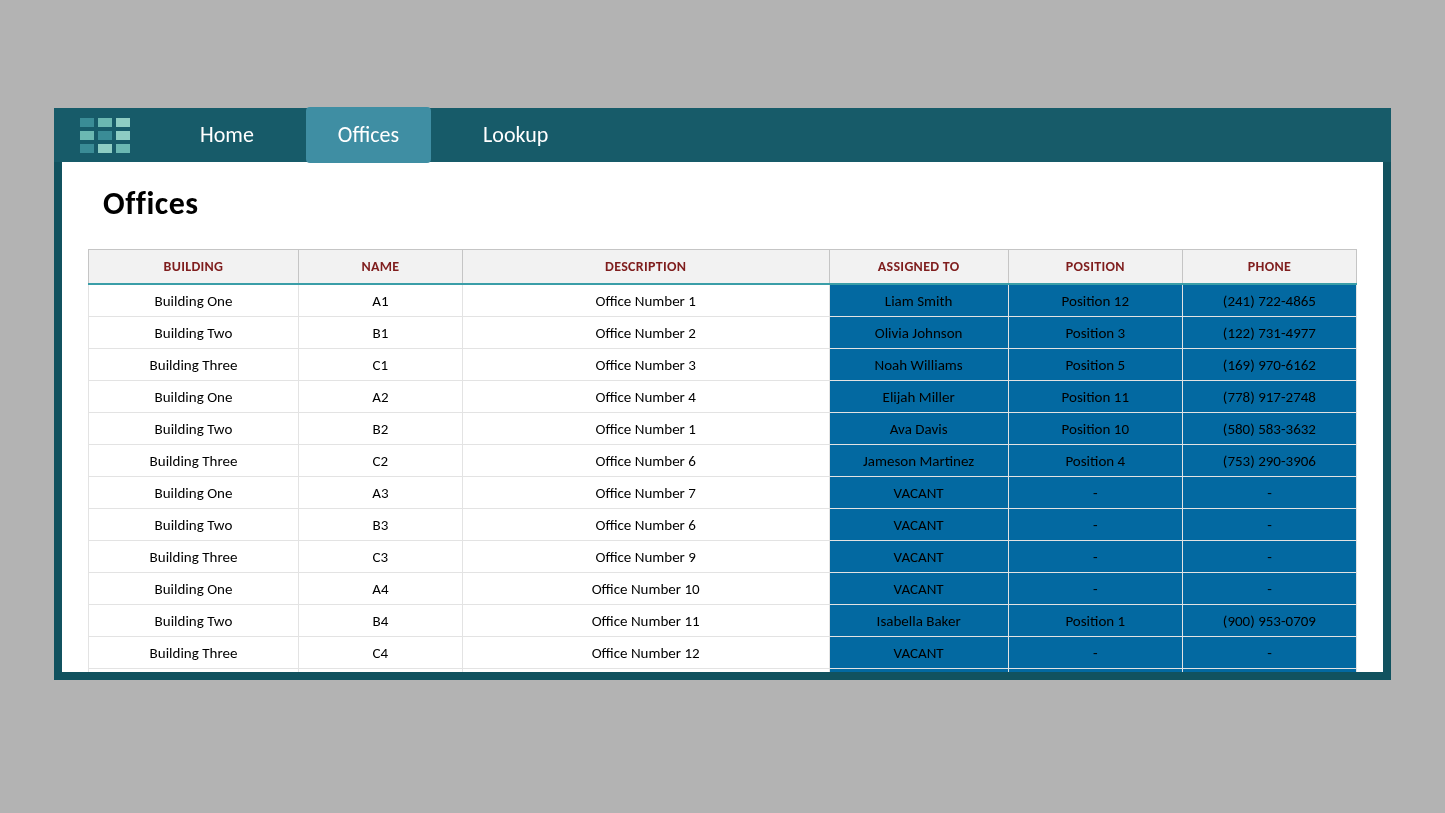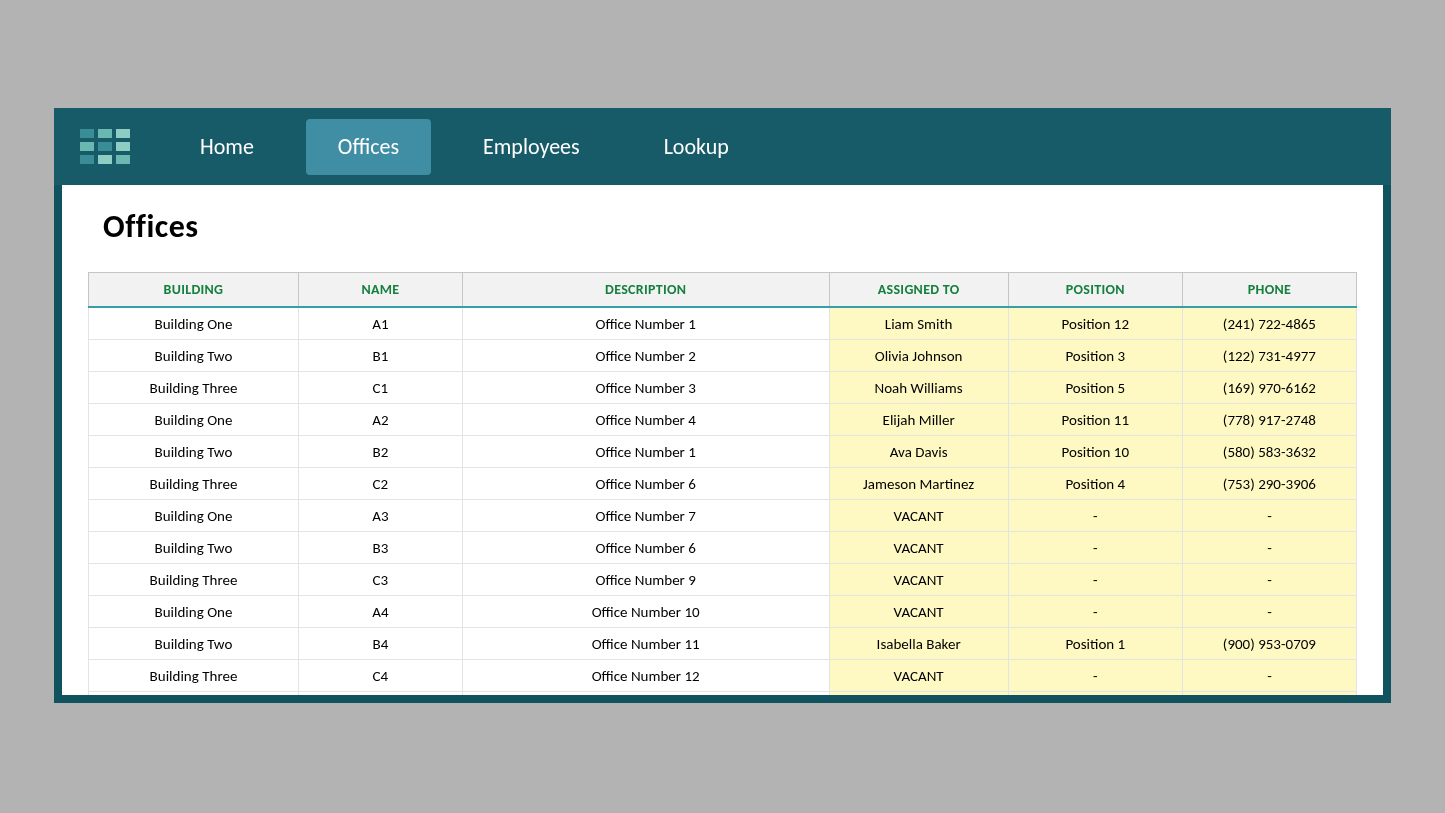--- a/index.html
+++ b/index.html
@@ -18,21 +18,21 @@
     }
     .app-window {
       background: #11525f;
       padding-bottom: 8px;
     }
     .topbar {
       display: flex;
       align-items: center;
       background: #175b69;
       padding: 0;
-      height: 77px;
+      height: 54px;
     }
     .logo {
       display: grid;
       grid-template-columns: repeat(3, 14px);
       grid-template-rows: repeat(3, 9px);
       gap: 4px;
       margin: 0 28px 0 26px;
     }
     .logo-cell {
       width: 14px;
@@ -78,35 +78,35 @@
       table-layout: fixed;
     }
     thead th {
       background: #f2f2f2;
       border-top: 1px solid #c5c5c5;
       border-left: 1px solid #c5c5c5;
       border-right: 1px solid #c5c5c5;
       border-bottom: 2px solid #3a9ea8;
       font-size: 14px;
       font-weight: 700;
-      color: #15803d;
+      color: #7f1d1d;
       padding: 8px 4px;
       text-align: center;
       letter-spacing: 0.3px;
     }
     tbody td {
       border: 1px solid #e3e3e3;
       font-size: 15px;
       color: #000000;
       padding: 6px 4px;
       text-align: center;
       height: 19px;
     }
     tbody td.shaded {
-      background: #fef9c3;
+      background: #0369a1;
     }
     .col-building { width: 205px; }
     .col-name     { width: 160px; }
     .col-desc     { width: 358px; }
     .col-assigned { width: 175px; }
     .col-position { width: 170px; }
     .col-phone    { width: 170px; }
   </style>
 </head>
 <body>
@@ -124,23 +124,20 @@
           <div class="logo-cell lc-c"></div>
         <div class="logo-cell lc-a"></div>
           <div class="logo-cell lc-c"></div>
           <div class="logo-cell lc-b"></div>
       </div>
       <div class="nav-item">
           <span>Home</span>
         </div>
       <div class="nav-item active">
           <span>Offices</span>
-        </div>
-      <div class="nav-item">
-          <span>Employees</span>
         </div>
       <div class="nav-item">
           <span>Lookup</span>
         </div>
     </div>
 
     <div class="content">
       <h1 class="page-title">Offices</h1>
 
       <table>

